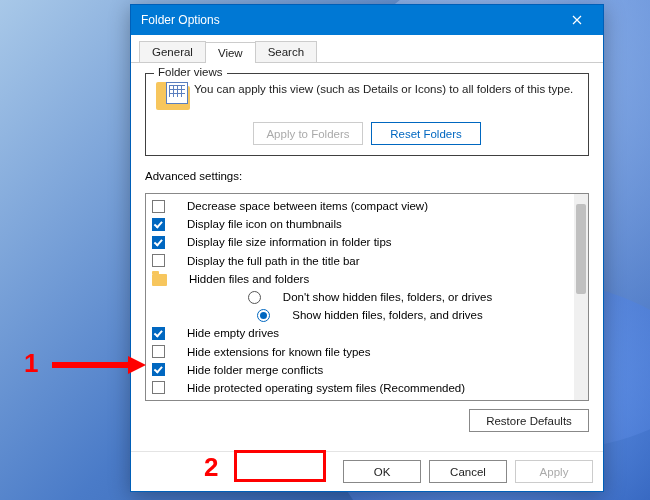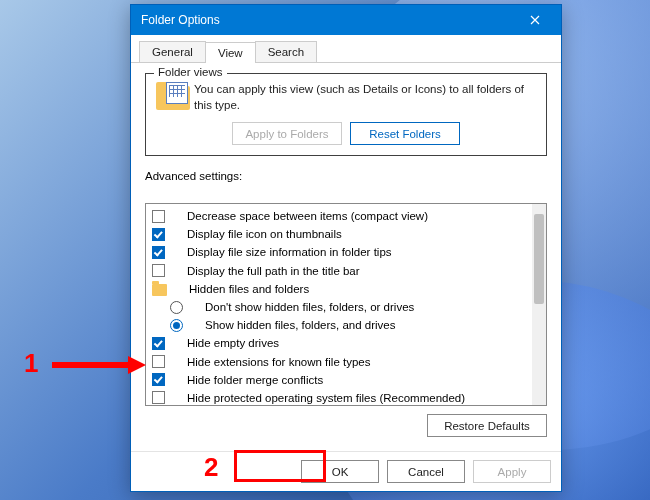--- a/index.html
+++ b/index.html
@@ -15,21 +15,21 @@
   }
   
   .bg-shape { position: absolute; border-radius: 50%; background: radial-gradient(ellipse at 30% 30%, rgba(180,210,255,0.7), rgba(40,90,200,0.3)); }
   .bg1 { width: 500px; height: 500px; right: -150px; top: -50px; transform: rotate(20deg); }
   .bg2 { width: 400px; height: 300px; right: -80px; bottom: -80px; background: radial-gradient(ellipse at 40% 40%, rgba(120,170,255,0.8), rgba(20,70,180,0.4)); }
 
   .dialog {
     position: absolute;
     left: 130px;
     top: 4px;
-    width: 432px;
+    width: 474px;
     height: 488px;
     background: #ffffff;
     border: 1px solid #005fb8;
     box-shadow: 0 4px 20px rgba(0,0,0,0.3);
     display: flex;
     flex-direction: column;
   }
   .titlebar {
     height: 30px;
     background: #0078d4;
@@ -107,34 +107,34 @@
     border: 1px solid #888;
     font-size: 11.5px;
     display: inline-flex;
     align-items: center;
     justify-content: center;
     color: #222;
     padding: 0 10px;
   }
   .btn.disabled { color: #aaa; border-color: #ccc; }
   .btn.primary-outline { border: 1px solid #0067c0; color: #0067c0; }
-  .adv-label { font-size: 11.5px; margin: 4px 0 21px 0; }
+  .adv-label { font-size: 11.5px; margin: 4px 0 11px 0; }
   .treebox {
     border: 1px solid #888;
     height: 208px;
     overflow: hidden;
     position: relative;
     background: #fff;
   }
   .tree-inner { position:absolute; left:0; top:0; right:14px; padding: 3px 4px; }
   .scrollbar { position:absolute; right:0; top:0; bottom:0; width:14px; background:#f0f0f0; }
   .scroll-thumb { position:absolute; right:2px; top:10px; width:10px; height:90px; background:#c0c0c0; border-radius:2px; }
   .tree-row { display:flex; align-items:center; height:18.2px; gap:22px; font-size:11.5px; color:#000; white-space:nowrap; }
   .tree-row.indent1 { padding-left: 2px; }
-  .tree-row.indent2 { padding-left: 20px; }
+  .tree-row.indent2 { padding-left: 20px; justify-content: center; }
   .chk {
     width:13px; height:13px; border:1px solid #777; background:#fff; display:inline-flex; align-items:center; justify-content:center;
   }
   .chk.checked { background:#0067c0; border-color:#0067c0; }
   .chk.checked::after { content:""; width:6px; height:3px; border:2px solid #fff; border-top:none; border-right:none; transform: rotate(-48deg) translate(0px,-1px); }
   .radio {
     width:13px; height:13px; border:1.5px solid #555; border-radius:50%; display:inline-flex; align-items:center; justify-content:center;
   }
   .radio.checked { border-color:#0067c0; }
   .radio.checked::after { content:""; width:7px; height:7px; background:#0067c0; border-radius:50%; }

